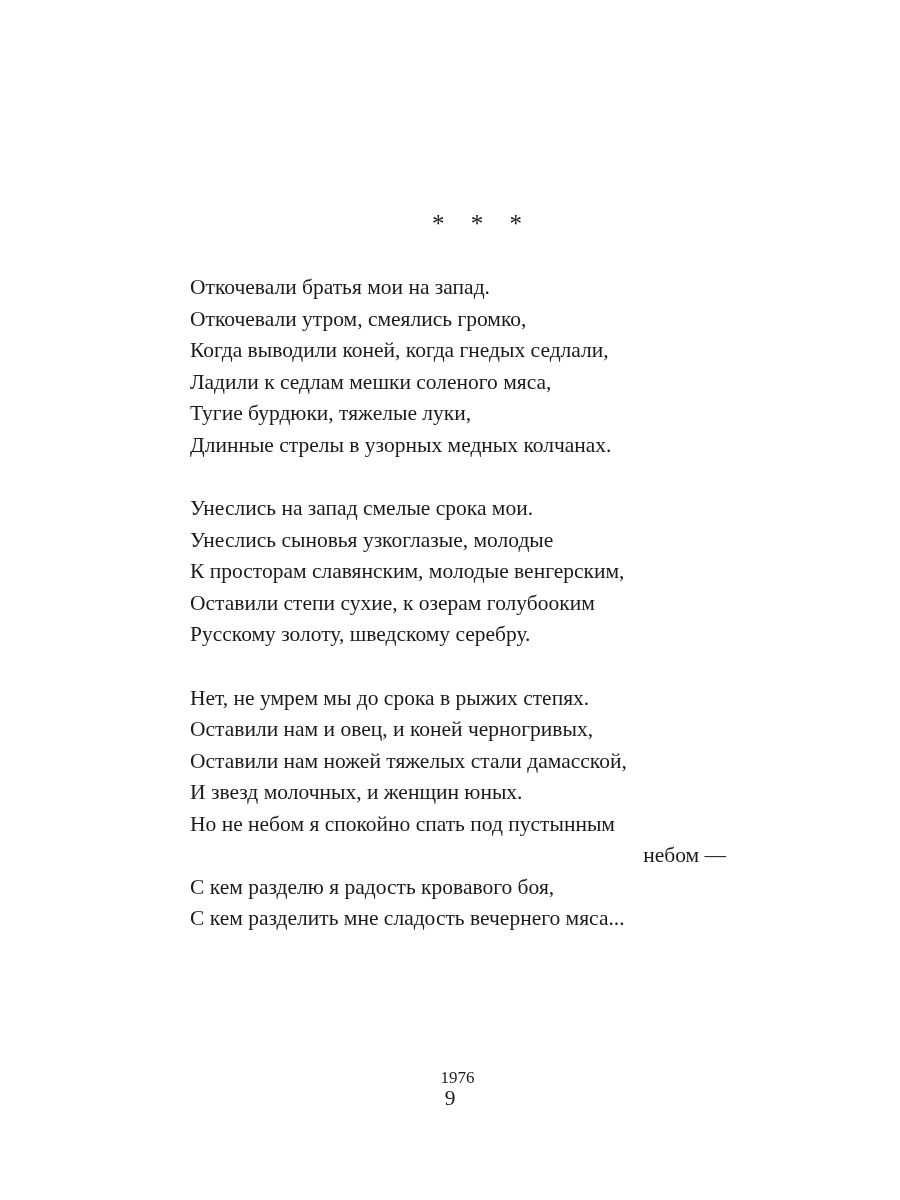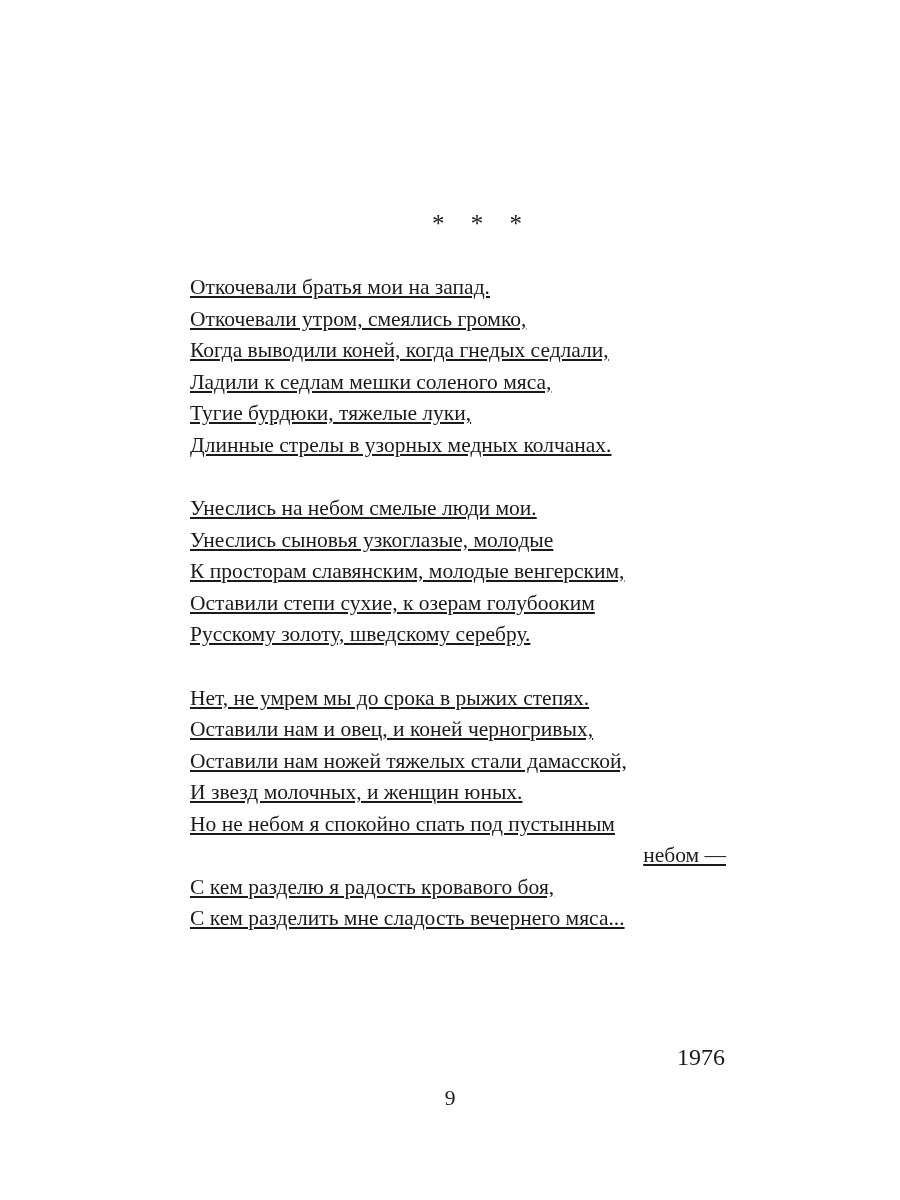--- a/index.html
+++ b/index.html
@@ -39,33 +39,32 @@
     margin: 0 0 32px 0;
   }
   .stanza:last-child {
     margin-bottom: 9px;
   }
   .line {
     font-size: 21.5px;
     line-height: 31.5px;
     white-space: pre-wrap;
     color: #1a1a1a;
-    text-decoration: underline;
   }
   .line.indent-right {
     text-align: right;
     padding-right: 4px;
   }
   .year {
     position: absolute;
     left: 190px;
-    top: 1044px;
+    top: 1068px;
     width: 535px;
-    text-align: right;
-    font-size: 24px;
+    text-align: center;
+    font-size: 17px;
     color: #1a1a1a;
   }
   .folio {
     position: absolute;
     left: 0;
     top: 1086px;
     width: 900px;
     text-align: center;
     font-size: 21.5px;
     color: #1a1a1a;
@@ -82,21 +81,21 @@
     <div class="stanza">
       <div class="line">Откочевали братья мои на запад.</div>
       <div class="line">Откочевали утром, смеялись громко,</div>
       <div class="line">Когда выводили коней, когда гнедых седлали,</div>
       <div class="line">Ладили к седлам мешки соленого мяса,</div>
       <div class="line">Тугие бурдюки, тяжелые луки,</div>
       <div class="line">Длинные стрелы в узорных медных колчанах.</div>
     </div>
 
     <div class="stanza">
-      <div class="line">Унеслись на небом смелые люди мои.</div>
+      <div class="line">Унеслись на запад смелые срока мои.</div>
       <div class="line">Унеслись сыновья узкоглазые, молодые</div>
       <div class="line">К просторам славянским, молодые венгерским,</div>
       <div class="line">Оставили степи сухие, к озерам голубооким</div>
       <div class="line">Русскому золоту, шведскому серебру.</div>
     </div>
 
     <div class="stanza">
       <div class="line">Нет, не умрем мы до срока в рыжих степях.</div>
       <div class="line">Оставили нам и овец, и коней черногривых,</div>
       <div class="line">Оставили нам ножей тяжелых стали дамасской,</div>

